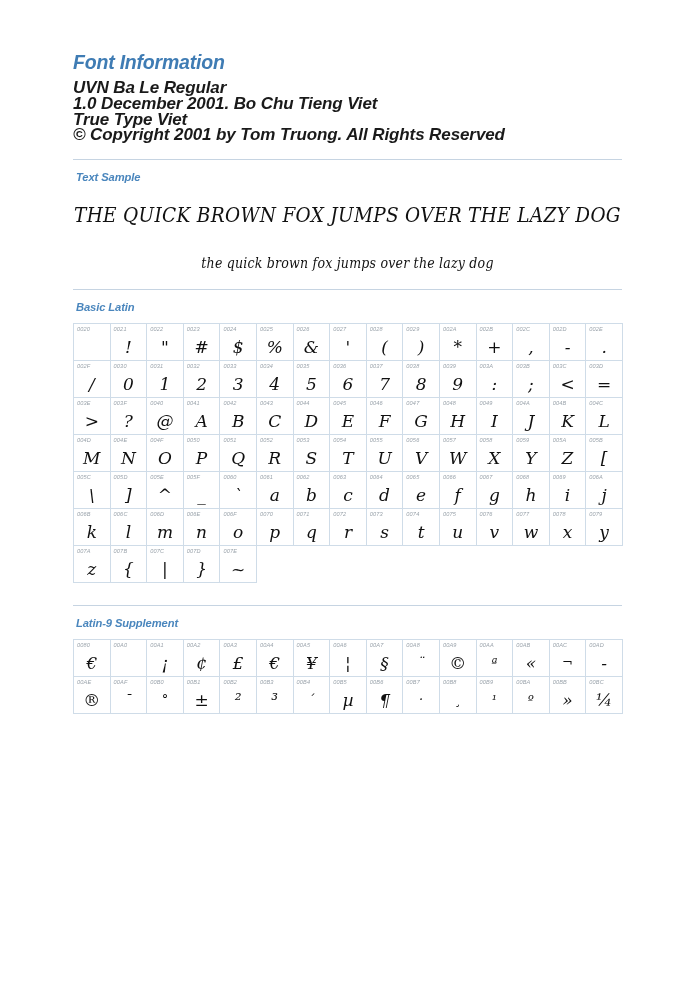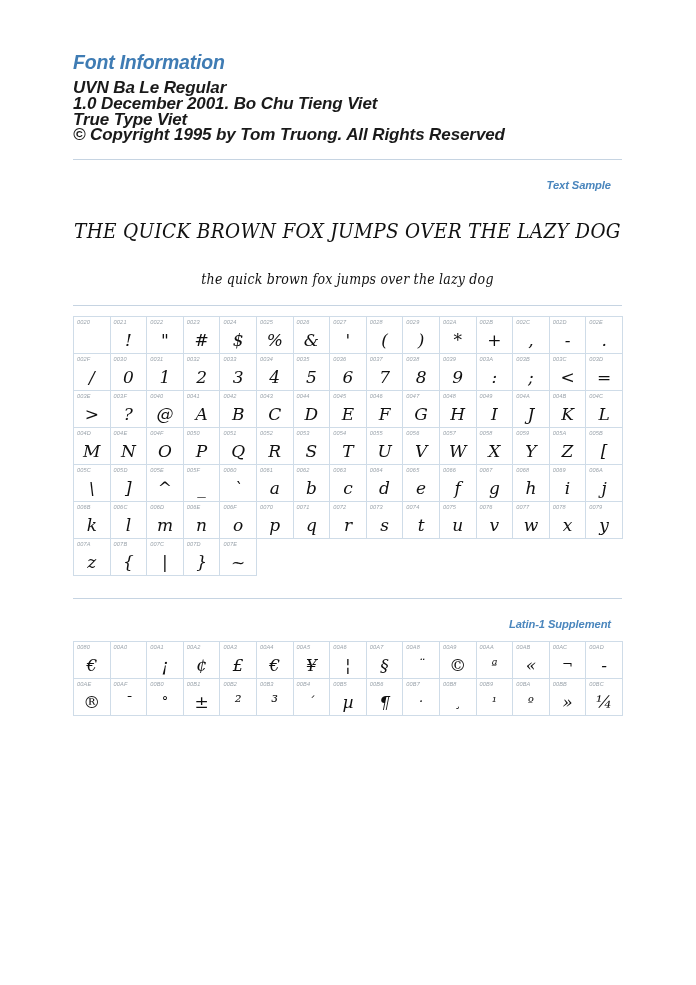--- a/index.html
+++ b/index.html
@@ -53,23 +53,22 @@
     border-top: 1px solid #c6d4e2;
     margin: 0;
     height: 0;
     width: 100%;
   }
   .section-heading {
     font-size: 11.2px;
     font-weight: bold;
     color: #4a86bd;
     letter-spacing: -0.1px;
-    margin: 11px;
+    margin: 3px;
     padding: 8px 0 0 0;
-    text-align: right;
   }
 
   
   .sample-block {
     text-align: center;
     font-family: "DejaVu Serif", serif;
     color: #111111;
     font-weight: 300;
   }
   .sample-upper {
@@ -150,36 +149,37 @@
 <body>
 
 <div class="page">
   <div class="content">
 
     <div>
       <h1 class="doc-title">Font Information</h1>
       <div class="meta-line">UVN Ba Le Regular</div>
       <div class="meta-line">1.0 December 2001. Bo Chu Tieng Viet</div>
       <div class="meta-line">True Type Viet</div>
-      <div class="meta-line">© Copyright 1995 by Tom Truong. All Rights Reserved</div>
+      <div class="meta-line">© Copyright 2001 by Tom Truong. All Rights Reserved</div>
     </div>
 
     <div class="spacer-block"></div>
 
     <section>
       <hr class="rule">
       <h2 class="section-heading">Text Sample</h2>
       <div class="sample-block sample-upper">THE QUICK BROWN FOX JUMPS OVER THE LAZY DOG</div>
       <div class="sample-block sample-lower">the quick brown fox jumps over the lazy dog</div>
     </section>
 
     <div class="spacer-block-lg"></div>
 
     <section>
       <hr class="rule">
+      <h2 class="section-heading">Basic Latin</h2>
       <div class="glyph-table">
           <div class="glyph-row">
             <div class="glyph-cell">
               <div class="cp">0020</div>
               <div class="gl small"> </div>
             </div>
             <div class="glyph-cell">
               <div class="cp">0021</div>
               <div class="gl">!</div>
             </div>
@@ -568,21 +568,21 @@
               <div class="gl">~</div>
             </div>
           </div>
         </div>
     </section>
 
     <div class="spacer-block-lg"></div>
 
     <section>
       <hr class="rule">
-      <h2 class="section-heading">Latin-1 Supplement</h2>
+      <h2 class="section-heading">Latin-9 Supplement</h2>
       <div class="glyph-table">
           <div class="glyph-row">
             <div class="glyph-cell">
               <div class="cp">0080</div>
               <div class="gl">€</div>
             </div>
             <div class="glyph-cell">
               <div class="cp">00A0</div>
               <div class="gl small"> </div>
             </div>

